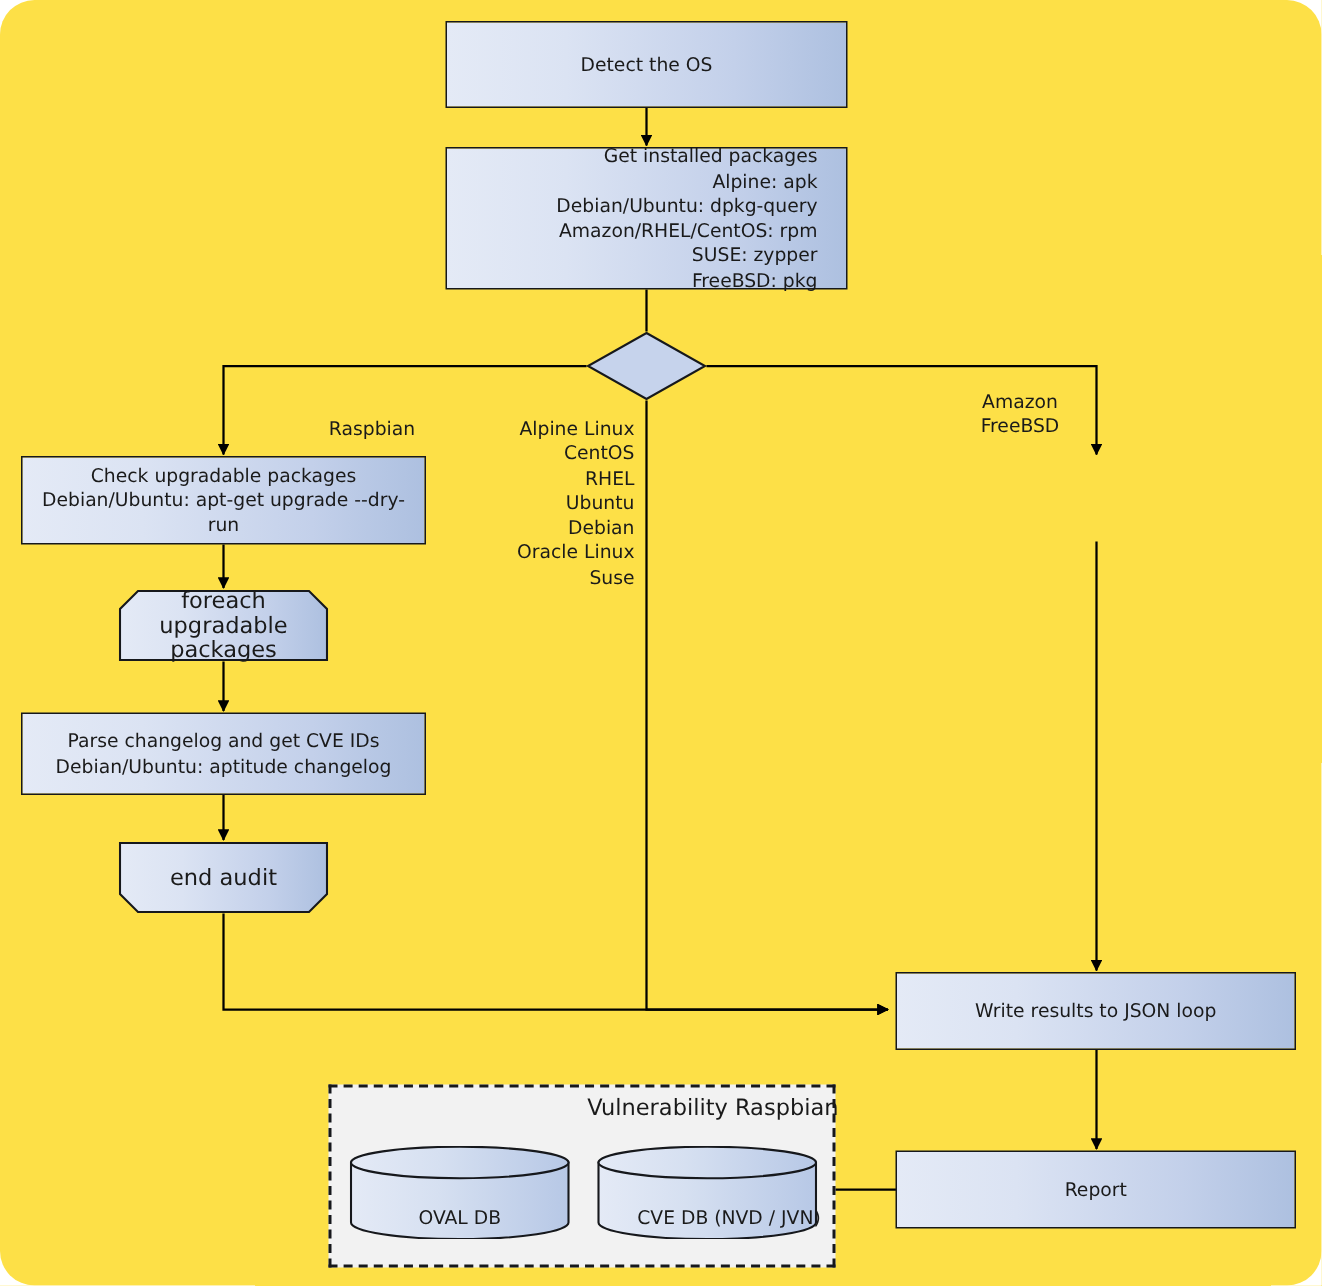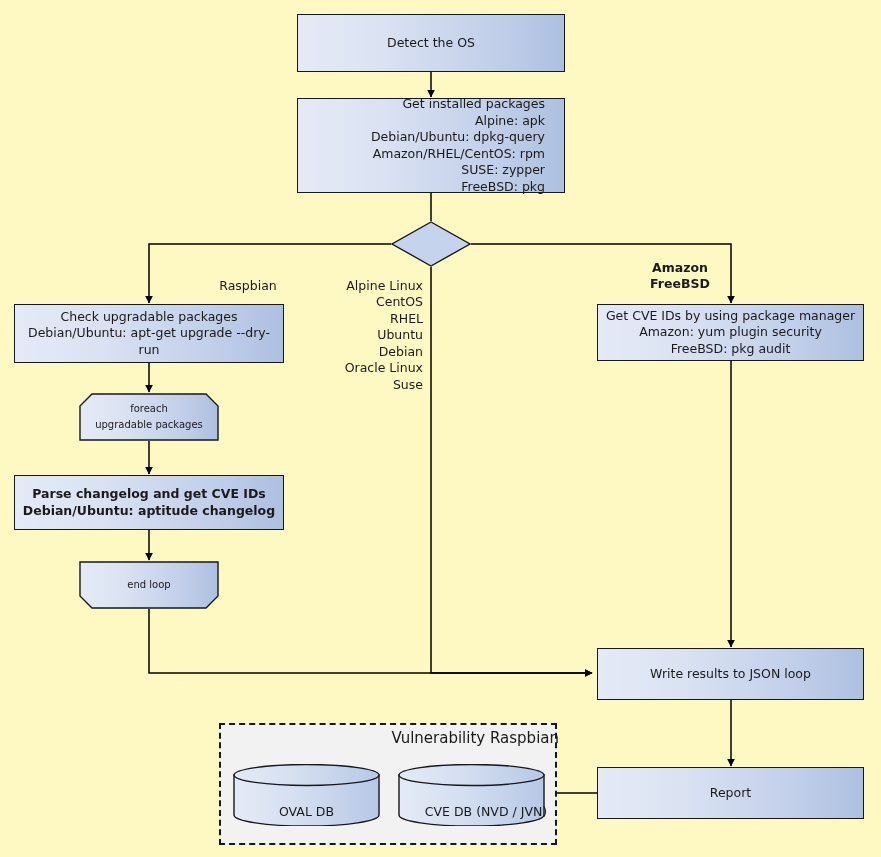--- a/index.html
+++ b/index.html
@@ -11,21 +11,22 @@
   body {
     font-family: "DejaVu Sans", sans-serif;
     width: 881px;
     height: 857px;
     overflow: hidden;
   }
   #canvas {
     position: relative;
     width: 881px;
     height: 857px;
-    background: #fef9c3;
+    background: #fde047;
+    border-radius: 23px;
   }
   #edges {
     position: absolute;
     left: 0;
     top: 0;
     width: 881px;
     height: 857px;
     pointer-events: none;
   }
 
@@ -64,21 +65,21 @@
   .loopshape {
     position: absolute;
     box-sizing: border-box;
   }
   .loopshape svg { position: absolute; left: 0; top: 0; }
   .loopshape .lbl {
     position: absolute;
     left: 0; top: 0;
     width: 100%; height: 100%;
     display: flex; align-items: center; justify-content: center;
-    font-size: 10px; line-height: 16.5px;
+    font-size: 15px; line-height: 16.5px;
     color: #1a1a1a; text-align: center; white-space: pre-line;
   }
 
   
   .group-frame {
     position: absolute;
     box-sizing: border-box;
     border: 2px dashed #16181c;
     background: #f2f2f2;
   }
@@ -180,21 +181,21 @@
   <div class="edge-label r" style="left:295px; top:261px; width:128px;">
     <span>Alpine Linux
 CentOS
 RHEL
 Ubuntu
 Debian
 Oracle Linux
 Suse</span>
   </div>
 
-  <div class="edge-label c" style="left:636px; top:243px; width:88px;font-weight:bold;">
+  <div class="edge-label c" style="left:636px; top:243px; width:88px;">
     <span>Amazon
 FreeBSD</span>
   </div>
 
   <div class="node proc" style="left:14px; top:304px; width:270px; height:59px;">
     <span class="lbl">Check upgradable packages
 Debian/Ubuntu: apt-get upgrade --dry-run</span>
   </div>
 
   <div class="loopshape" style="left:79px; top:393px; width:140px; height:48px;">
@@ -206,45 +207,40 @@
           <stop offset="72%" stop-color="#c3d0ea"></stop>
           <stop offset="100%" stop-color="#adc0e0"></stop>
         </linearGradient>
       </defs>
       <polygon points="13,1 127,1 139,13 139,47 1,47 1,13" fill="url(#gradLoopA)" stroke="#16181c" stroke-width="1.4"></polygon>
     </svg>
     <div class="lbl">foreach
 upgradable  packages</div>
   </div>
 
-  <div class="node proc" style="left:14px; top:475px; width:270px; height:55px;font-weight:bold;">
+  <div class="node proc" style="left:14px; top:475px; width:270px; height:55px;">
     <span class="lbl">Parse changelog and get  CVE IDs
 Debian/Ubuntu: aptitude changelog</span>
   </div>
 
   <div class="loopshape" style="left:79px; top:561px; width:140px; height:48px;">
     <svg width="140" height="48" viewBox="0 0 140 48">
       <defs>
         <linearGradient id="gradLoopB" x1="0" y1="0" x2="1" y2="0">
           <stop offset="0%" stop-color="#e4eaf6"></stop>
           <stop offset="30%" stop-color="#dbe3f3"></stop>
           <stop offset="72%" stop-color="#c3d0ea"></stop>
           <stop offset="100%" stop-color="#adc0e0"></stop>
         </linearGradient>
       </defs>
       <polygon points="1,1 139,1 139,35 127,47 13,47 1,35" fill="url(#gradLoopB)" stroke="#16181c" stroke-width="1.4"></polygon>
     </svg>
-    <div class="lbl">end loop</div>
-  </div>
-
-  <div class="node proc" style="left:597px; top:304px; width:267px; height:57px;">
-    <span class="lbl">Get CVE IDs by using package manager
-Amazon: yum plugin security
-FreeBSD: pkg audit</span>
-  </div>
+    <div class="lbl">end audit</div>
+  </div>
+
 
   <div class="node proc" style="left:597px; top:648px; width:267px; height:52px;">
     <span class="lbl">Write results to JSON loop</span>
   </div>
 
   <div class="node proc" style="left:597px; top:767px; width:267px; height:52px;">
     <span class="lbl">Report</span>
   </div>
 
   <div class="group-frame" style="left:219px; top:723px; width:338px; height:122px;">

